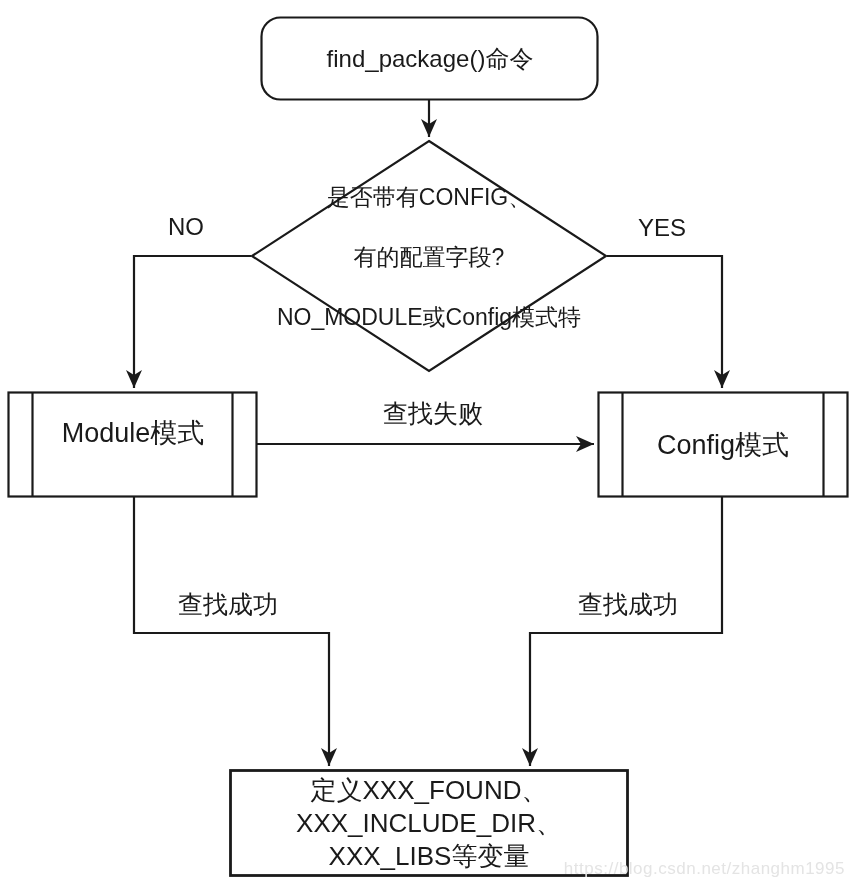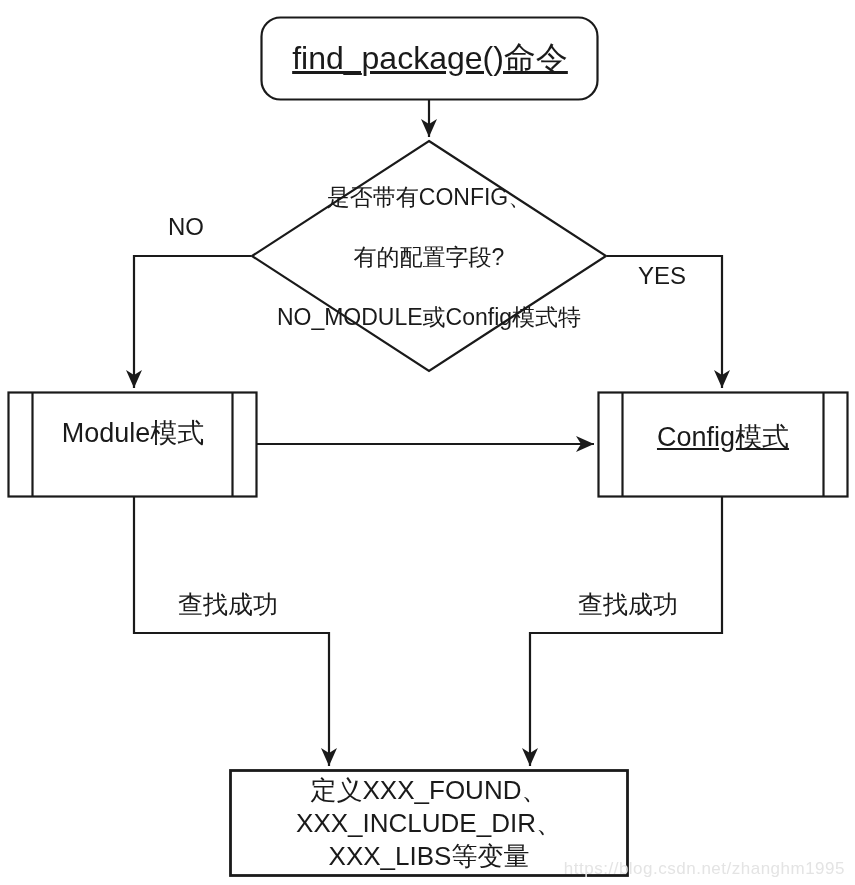--- a/index.html
+++ b/index.html
@@ -27,31 +27,31 @@
   }
   .lbl {
     position: absolute;
     display: flex;
     align-items: center;
     justify-content: center;
     text-align: center;
     color: var(--text);
     white-space: nowrap;
   }
-  .node-label { font-size: 32px; text-decoration: underline; }
+  .node-label { font-size: 24px; }
   .lbl-start     { left: 262px; top: 17px;  width: 336px; height: 83px; }
   .lbl-decision  { left: 249px; top: 211px; width: 360px; height: 92px;
                    font-size: 23px; line-height: 29px; flex-direction: column; gap: 31px; }
   .lbl-module    { left: 33px;  top: 392px; width: 200px; height: 81px; font-size: 27px; }
-  .lbl-config    { left: 623px; top: 384px; width: 200px; height: 105px; font-size: 27px; text-decoration: underline; }
+  .lbl-config    { left: 623px; top: 392px; width: 200px; height: 105px; font-size: 27px; }
   .lbl-result    { left: 230px; top: 771px; width: 398px; height: 104px;
                    font-size: 26px; line-height: 33px; flex-direction: column; }
   .edge-label    { font-size: 24px; }
   .lbl-no        { left: 146px; top: 213px; width: 80px;  height: 28px; }
-  .lbl-yes       { left: 622px; top: 214px; width: 80px;  height: 28px; margin-top: 48px; }
+  .lbl-yes       { left: 622px; top: 214px; width: 80px;  height: 28px; }
   .lbl-fail      { left: 333px; top: 399px; width: 200px; height: 28px; font-size: 25px; }
   .lbl-msuccess  { left: 148px; top: 590px; width: 160px; height: 28px; font-size: 25px; }
   .lbl-csuccess  { left: 548px; top: 590px; width: 160px; height: 28px; font-size: 25px; }
   .watermark {
     position: absolute;
     right: 10px;
     bottom: 6px;
     font-size: 17px;
     color: var(--watermark);
     letter-spacing: 0.5px;
@@ -108,18 +108,19 @@
   <div class="lbl lbl-config">Config模式</div>
 
   <div class="lbl lbl-result">
     <span>定义XXX_FOUND、</span>
     <span>XXX_INCLUDE_DIR、</span>
     <span>XXX_LIBS等变量</span>
   </div>
 
   <div class="lbl edge-label lbl-no">NO</div>
   <div class="lbl edge-label lbl-yes">YES</div>
+  <div class="lbl edge-label lbl-fail">查找失败</div>
   <div class="lbl edge-label lbl-msuccess">查找成功</div>
   <div class="lbl edge-label lbl-csuccess">查找成功</div>
 
   <div class="watermark">https://blog.csdn.net/zhanghm1995</div>
 
 </div>
 
 </body></html>

